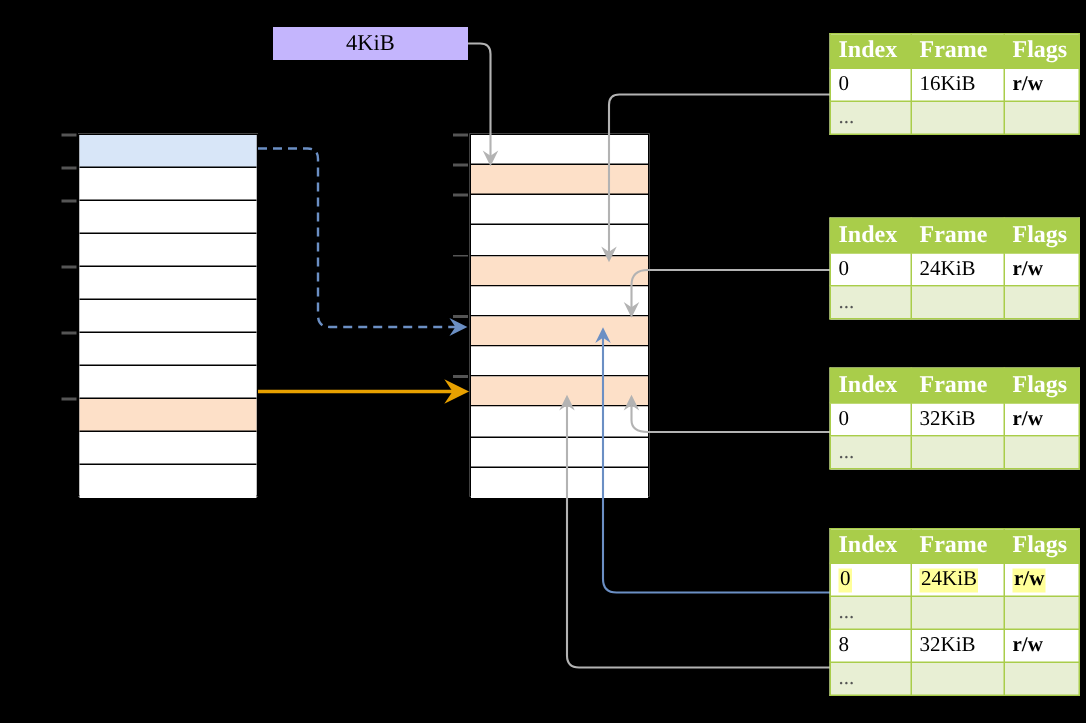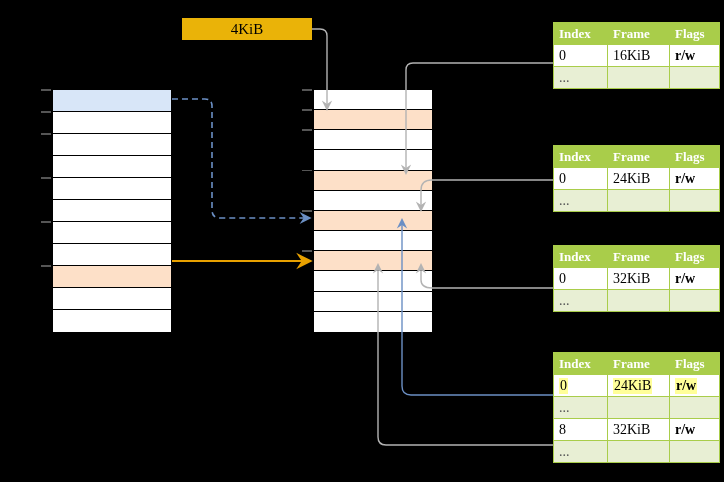--- a/index.html
+++ b/index.html
@@ -20,30 +20,30 @@
   #colLeft{left:52px;top:89px;width:120px;height:242px;}
   #colLeft .memrow{height:22px;}
   #colMid{left:313px;top:89px;width:120px;height:242px;}
   #colMid .memrow{height:20.1667px;}
 
   
   .tick{position:absolute;height:1.5px;background:#555;width:10px;}
 
   
   #kib{position:absolute;left:182px;top:18px;width:130px;height:22px;
-       background:#eab308;color:#000;font-size:15px;line-height:22px;
+       background:#c4b5fd;color:#000;font-size:15px;line-height:22px;
        text-align:center;}
 
   
   .ptable{position:absolute;border-collapse:collapse;background:#fff;
           border:1px solid #a9cd4a;}
   .ptable td,.ptable th{border:1px solid #a9cd4a;padding:2px 5px;
           font-size:14px;color:#000;text-align:left;height:22px;
           box-sizing:border-box;font-family:"Liberation Serif",serif;}
-  .ptable th{background:#a9cd4a;color:#fff;font-weight:bold;font-size:13px;}
+  .ptable th{background:#a9cd4a;color:#fff;font-weight:bold;font-size:16px;}
   .ptable td.dots{background:#e8efd4;color:#555;}
   .c-index{width:54px;}
   .c-frame{width:62px;}
   .c-flags{width:50px;font-weight:bold;}
   .hl-cell{padding:0;}
   .hl-cell span{background:#ffff99;display:inline-block;padding:0 1px;}
 
   #t1{left:553px;top:22px;}
   #t2{left:553px;top:145px;}
   #t3{left:553px;top:245px;}

